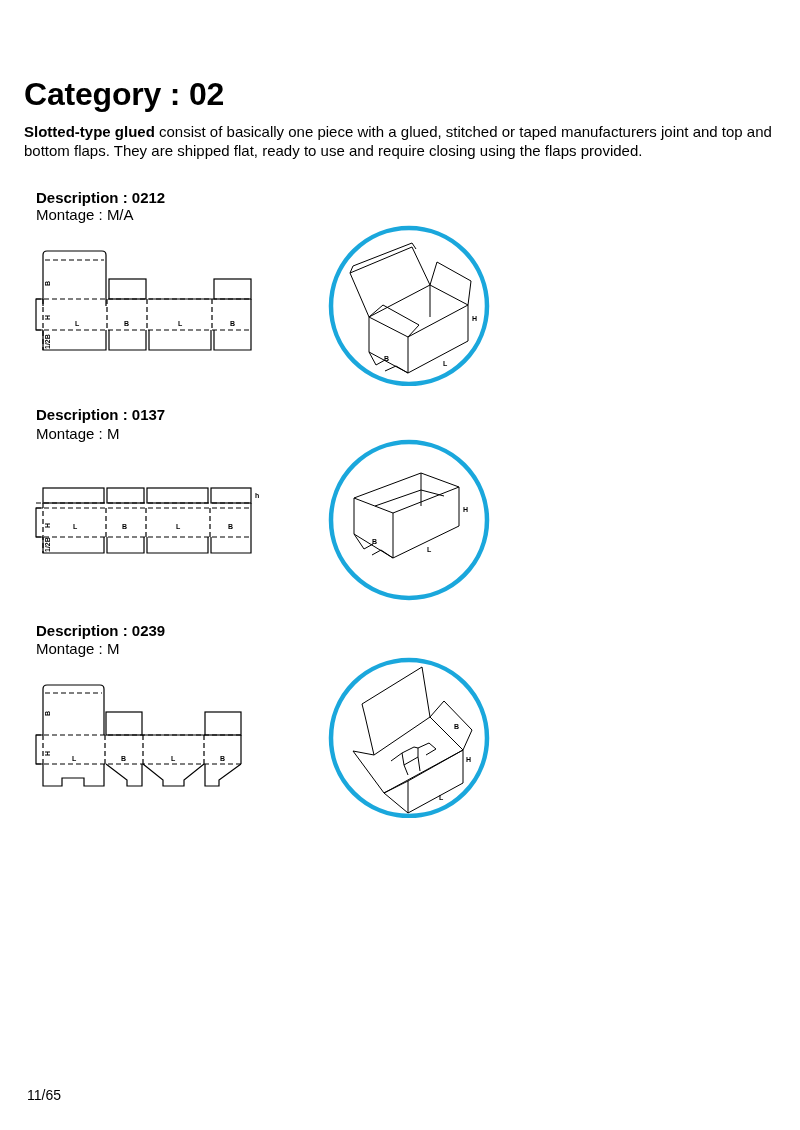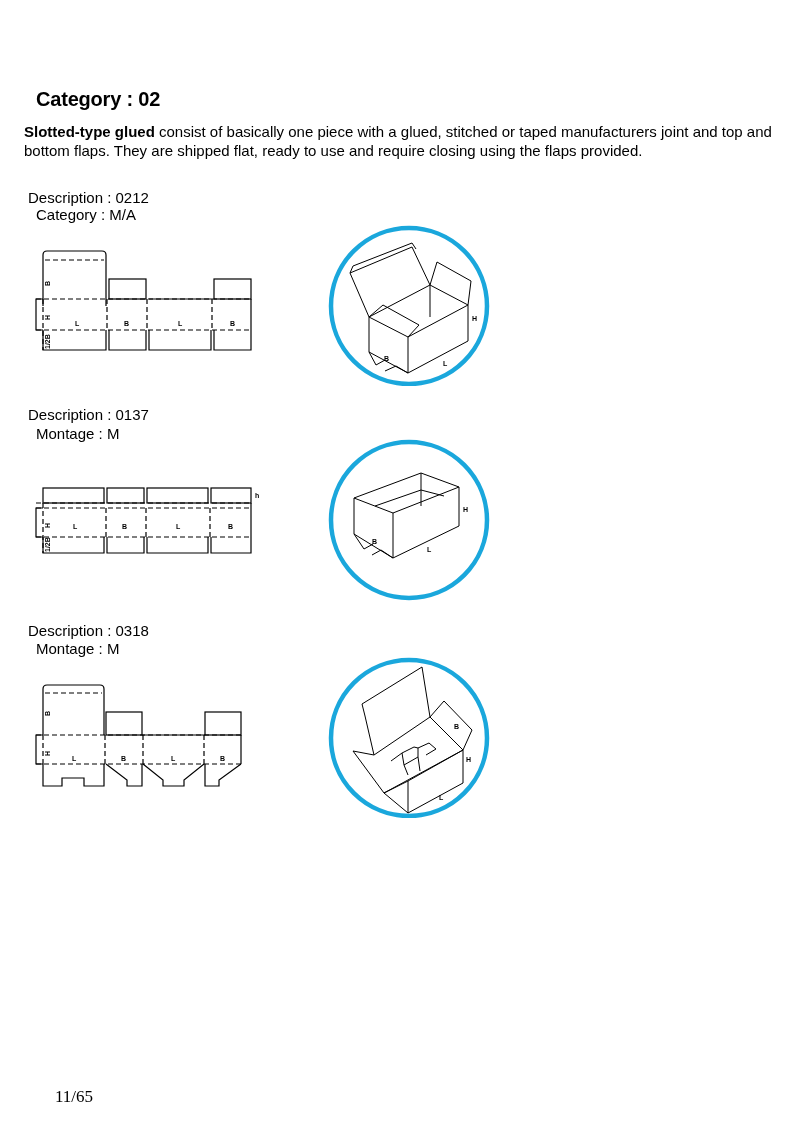--- a/index.html
+++ b/index.html
@@ -1,36 +1,36 @@
 <!DOCTYPE html>
 <html><head>
 <meta charset="utf-8">
 <style>
   html, body { margin:0; padding:0; background:#ffffff; }
   body { width:800px; height:1130px; position:relative; overflow:hidden; font-family:"Liberation Sans", sans-serif; color:#000; }
-  .title { position:absolute; left:24px; top:76px; font-size:20px; font-weight:bold; margin:12px; letter-spacing:-0.2px; }
+  .title { position:absolute; left:24px; top:76px; font-size:32px; font-weight:bold; margin:0; letter-spacing:-0.2px; }
   .intro { position:absolute; left:24px; top:122px; width:760px; font-size:15px; line-height:19px; margin:0; }
   .intro b { font-weight:bold; }
   .section { position:absolute; left:0; width:800px; }
-  .desc { position:absolute; left:28px; font-size:15px; font-weight:normal; line-height:17px; }
+  .desc { position:absolute; left:36px; font-size:15px; font-weight:bold; line-height:17px; }
   .montage { position:absolute; left:36px; font-size:15px; line-height:17px; }
   .flat { position:absolute; left:0; }
   .iso { position:absolute; left:326px; }
-  .footer { position:absolute; left:27px; top:1087px; font-family:Liberation Serif, serif; font-size:17px;margin-left:28px; }
+  .footer { position:absolute; left:27px; top:1087px; font-family:Liberation Sans, sans-serif; font-size:14px; }
   svg text { font-family:"Liberation Sans", sans-serif; font-weight:bold; font-size:7px; fill:#000; }
 </style>
 </head>
 <body>
 
 <h1 class="title">Category : 02</h1>
 <p class="intro"><b>Slotted-type glued</b><span> consist of basically one piece with a glued, stitched or taped manufacturers joint and top and bottom flaps. They are shipped flat, ready to use and require closing using the flaps provided.</span></p>
 
 <div class="section" style="top:188px;">
   <div class="desc" style="top:1px;">Description : 0212</div>
-  <div class="montage" style="top:18px;">Category : M/A</div>
+  <div class="montage" style="top:18px;">Montage : M/A</div>
 
   <svg class="flat" width="300" height="180" style="top:0;" viewBox="0 188 300 180">
     <g fill="none" stroke="#000" stroke-width="1.2">
 
       <path d="M43 306 V255 Q43 251 47 251 H102 Q106 251 106 255 V306"></path>
       <line x1="45" y1="260" x2="104" y2="260" stroke-dasharray="5,3"></line>
 
       <path d="M43 299 H36 V330 H43"></path>
 
       <rect x="109" y="279" width="37" height="20"></rect>
@@ -133,21 +133,21 @@
       <polyline points="28,96 38,111 47,106"></polyline>
       <polyline points="46,117 55,112 67,120"></polyline>
     </g>
     <text x="137" y="74">H</text>
     <text x="46" y="106">B</text>
     <text x="101" y="114">L</text>
   </svg>
 </div>
 
 <div class="section" style="top:620px;">
-  <div class="desc" style="top:2px;">Description : 0318</div>
+  <div class="desc" style="top:2px;">Description : 0239</div>
   <div class="montage" style="top:20px;">Montage : M</div>
 
   <svg class="flat" width="300" height="180" style="top:0;" viewBox="0 620 300 180">
     <g fill="none" stroke="#000" stroke-width="1.2">
 
       <path d="M43 735 V689 Q43 685 47 685 H100 Q104 685 104 689 V735"></path>
       <line x1="45" y1="693" x2="102" y2="693" stroke-dasharray="5,3"></line>
 
       <path d="M43 735 H36 V764 H43"></path>
 

